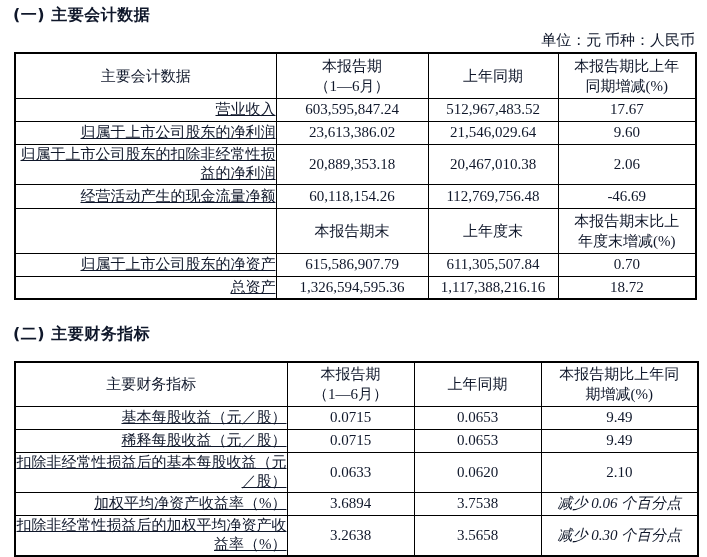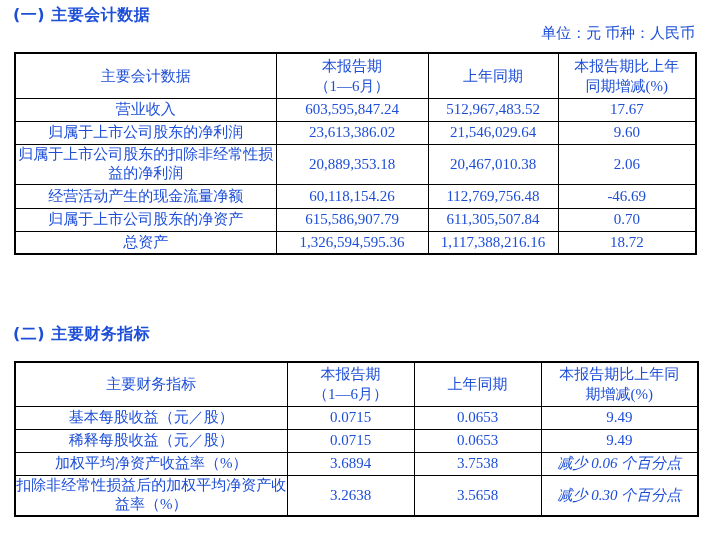--- a/index.html
+++ b/index.html
@@ -2,38 +2,38 @@
 <html><head>
 <meta charset="utf-8">
 <style>
   * { box-sizing: border-box; }
   html, body { margin: 0; padding: 0; background: #ffffff; }
   .page {
     position: relative;
     width: 707px;
     height: 557px;
     background: #ffffff;
-    color: #1d4ed8;
+    color: #0f172a;
     font-family: "Liberation Serif", "DejaVu Serif", serif;
     overflow: hidden;
   }
   .sec-title {
     position: absolute;
     left: 13px;
     font-family: "DejaVu Sans", "Liberation Sans", sans-serif;
     font-size: 16px;
     font-weight: 700;
     letter-spacing: 0.5px;
     white-space: nowrap;
   }
   #title1 { top: 5px; }
   #title2 { top: 324px; }
   #unit-note {
     position: absolute;
-    top: 24px;
+    top: 31px;
     right: 12px;
     font-size: 15px;
     white-space: nowrap;
   }
   table.rpt {
     position: absolute;
     left: 14px;
     border-collapse: collapse;
     table-layout: fixed;
     border: 2px solid #000;
@@ -41,21 +41,21 @@
   #table1 { top: 52px; width: 681px; }
   #table2 { top: 361px; width: 683px; }
   table.rpt td {
     border: 1px solid #000;
     font-size: 15px;
     padding: 0;
     vertical-align: middle;
     overflow: hidden;
   }
   .hdr { text-align: center; white-space: pre-line; line-height: 20px; }
-  .lbl { text-align: center; padding: 1px 5px; line-height: 19px; }
+  .lbl { text-align: right; padding: 1px 5px; line-height: 19px; text-decoration: underline; }
   .num { text-align: center; padding-right: 9px; }
   .ctr { text-align: center; padding: 0 2px; font-style: italic; }
   tr.h45 { height: 45px; }
   tr.h44 { height: 44px; }
   tr.h23 { height: 23px; }
   tr.h24 { height: 24px; }
   tr.h40 { height: 40px; margin-top: 20px; }
   tr.h41 { height: 41px; padding-left: 32px; }
 </style>
 </head>
@@ -99,20 +99,27 @@
         <td class="num">20,889,353.18</td>
         <td class="num">20,467,010.38</td>
         <td class="num">2.06</td>
       </tr>
       <tr class="h24">
         <td class="lbl">经营活动产生的现金流量净额</td>
         <td class="num">60,118,154.26</td>
         <td class="num">112,769,756.48</td>
         <td class="num">-46.69</td>
       </tr>
+      <tr class="h45">
+        <td class="hdr"></td>
+        <td class="hdr">本报告期末</td>
+        <td class="hdr">上年度末</td>
+        <td class="hdr">本报告期末比上
+年度末增减(%)</td>
+      </tr>
       <tr class="h23">
         <td class="lbl">归属于上市公司股东的净资产</td>
         <td class="num">615,586,907.79</td>
         <td class="num">611,305,507.84</td>
         <td class="num">0.70</td>
       </tr>
       <tr class="h23">
         <td class="lbl">总资产</td>
         <td class="num">1,326,594,595.36</td>
         <td class="num">1,117,388,216.16</td>
@@ -144,20 +151,26 @@
         <td class="num">0.0715</td>
         <td class="num">0.0653</td>
         <td class="num">9.49</td>
       </tr>
       <tr class="h23">
         <td class="lbl">稀释每股收益（元／股）</td>
         <td class="num">0.0715</td>
         <td class="num">0.0653</td>
         <td class="num">9.49</td>
       </tr>
+      <tr class="h40">
+        <td class="lbl">扣除非经常性损益后的基本每股收益（元／股）</td>
+        <td class="num">0.0633</td>
+        <td class="num">0.0620</td>
+        <td class="num">2.10</td>
+      </tr>
       <tr class="h23">
         <td class="lbl">加权平均净资产收益率（%）</td>
         <td class="num">3.6894</td>
         <td class="num">3.7538</td>
         <td class="ctr">减少 0.06 个百分点</td>
       </tr>
       <tr class="h41">
         <td class="lbl">扣除非经常性损益后的加权平均净资产收益率（%）</td>
         <td class="num">3.2638</td>
         <td class="num">3.5658</td>

